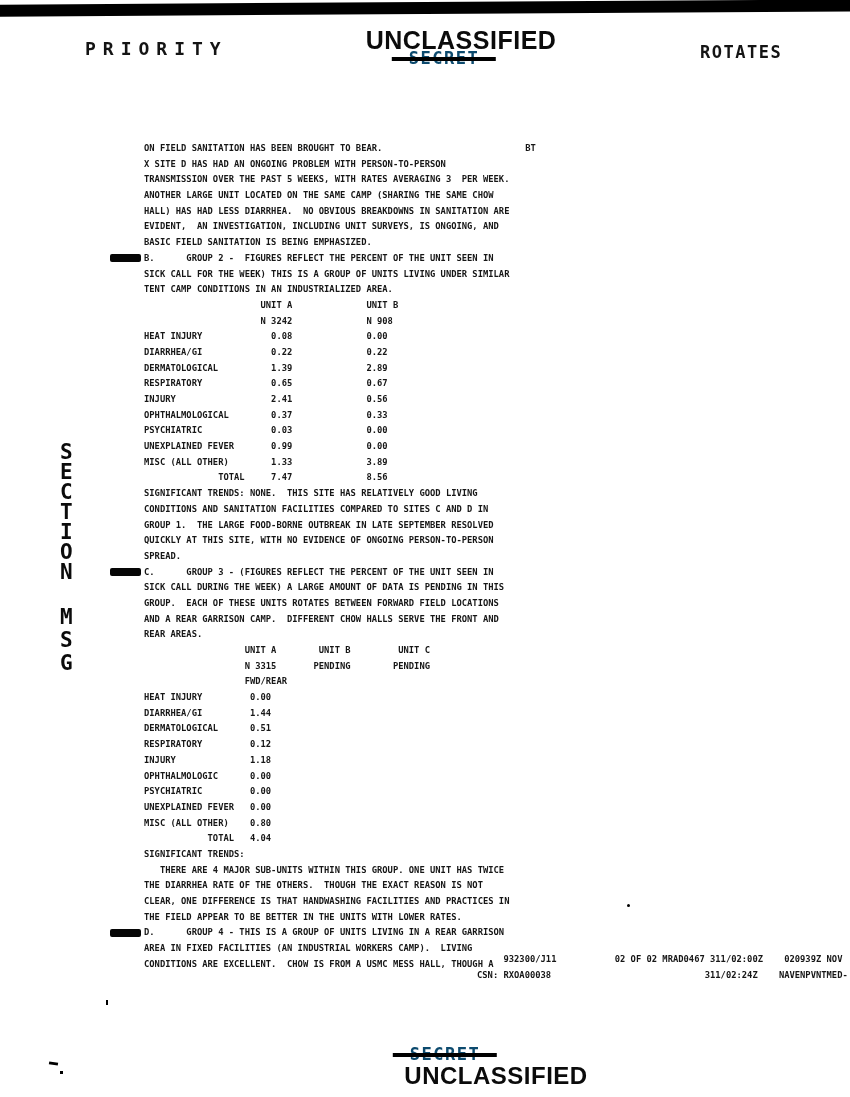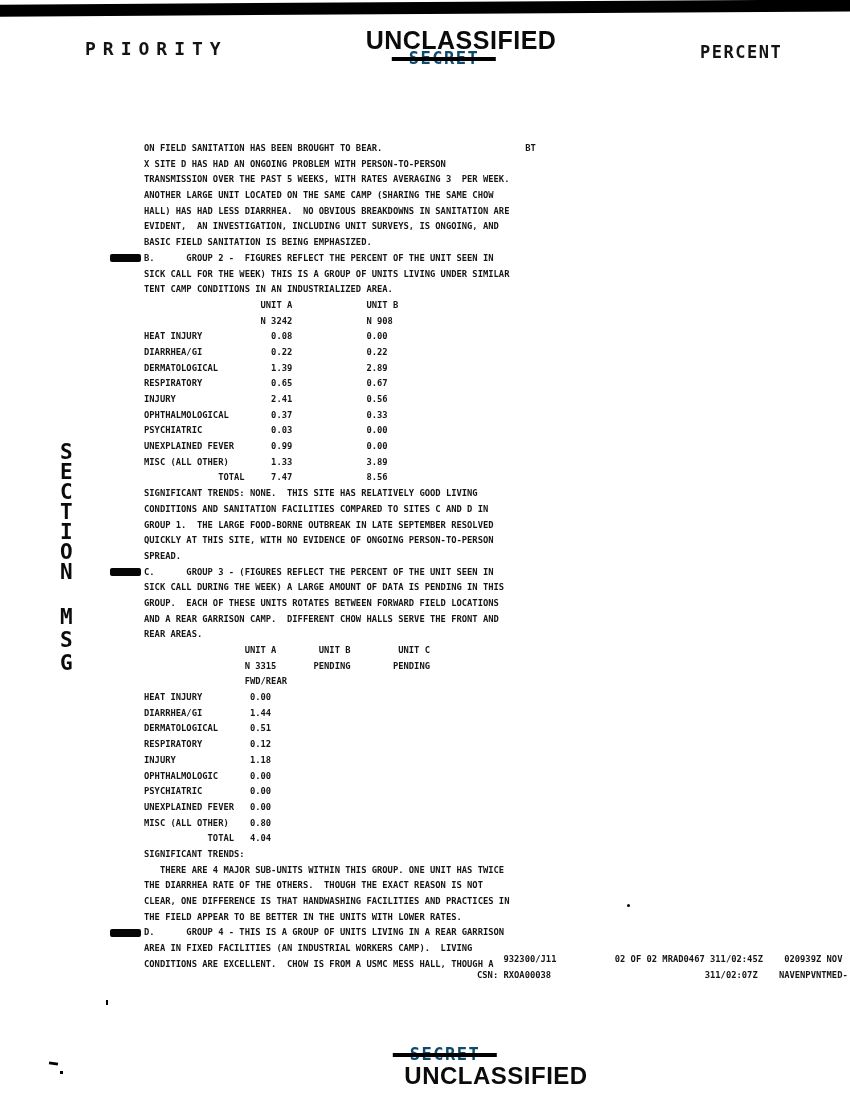--- a/index.html
+++ b/index.html
@@ -68,21 +68,21 @@
   <div class="topbar"></div>
 
   <div class="hdr-priority">PRIORITY</div>
 
   <div class="pos-top-unclass">UNCLASSIFIED</div>
 
   <div class="pos-top-secret">
     <span class="struck">SECRET</span>
   </div>
 
-  <div class="hdr-incoming">PERCENT</div>
+  <div class="hdr-incoming">ROTATES</div>
 
   <div class="vstack" id="section-stack">
       <div class="vchar">S</div>
       <div class="vchar">E</div>
       <div class="vchar">C</div>
       <div class="vchar">T</div>
       <div class="vchar">I</div>
       <div class="vchar">O</div>
       <div class="vchar">N</div>
     </div>
@@ -91,21 +91,21 @@
       <div class="vchar">S</div>
       <div class="vchar">G</div>
     </div>
 
   <div class="body-text"><div class="doc-line">ON FIELD SANITATION HAS BEEN BROUGHT TO BEAR.                           BT</div><div class="doc-line">X SITE D HAS HAD AN ONGOING PROBLEM WITH PERSON-TO-PERSON</div><div class="doc-line">TRANSMISSION OVER THE PAST 5 WEEKS, WITH RATES AVERAGING 3  PER WEEK.</div><div class="doc-line">ANOTHER LARGE UNIT LOCATED ON THE SAME CAMP (SHARING THE SAME CHOW</div><div class="doc-line">HALL) HAS HAD LESS DIARRHEA.  NO OBVIOUS BREAKDOWNS IN SANITATION ARE</div><div class="doc-line">EVIDENT,  AN INVESTIGATION, INCLUDING UNIT SURVEYS, IS ONGOING, AND</div><div class="doc-line">BASIC FIELD SANITATION IS BEING EMPHASIZED.</div><div class="doc-line">B.      GROUP 2 -  FIGURES REFLECT THE PERCENT OF THE UNIT SEEN IN</div><div class="doc-line">SICK CALL FOR THE WEEK) THIS IS A GROUP OF UNITS LIVING UNDER SIMILAR</div><div class="doc-line">TENT CAMP CONDITIONS IN AN INDUSTRIALIZED AREA.</div><div class="doc-line">                      UNIT A              UNIT B</div><div class="doc-line">                      N 3242              N 908</div><div class="doc-line">HEAT INJURY             0.08              0.00</div><div class="doc-line">DIARRHEA/GI             0.22              0.22</div><div class="doc-line">DERMATOLOGICAL          1.39              2.89</div><div class="doc-line">RESPIRATORY             0.65              0.67</div><div class="doc-line">INJURY                  2.41              0.56</div><div class="doc-line">OPHTHALMOLOGICAL        0.37              0.33</div><div class="doc-line">PSYCHIATRIC             0.03              0.00</div><div class="doc-line">UNEXPLAINED FEVER       0.99              0.00</div><div class="doc-line">MISC (ALL OTHER)        1.33              3.89</div><div class="doc-line">              TOTAL     7.47              8.56</div><div class="doc-line">SIGNIFICANT TRENDS: NONE.  THIS SITE HAS RELATIVELY GOOD LIVING</div><div class="doc-line">CONDITIONS AND SANITATION FACILITIES COMPARED TO SITES C AND D IN</div><div class="doc-line">GROUP 1.  THE LARGE FOOD-BORNE OUTBREAK IN LATE SEPTEMBER RESOLVED</div><div class="doc-line">QUICKLY AT THIS SITE, WITH NO EVIDENCE OF ONGOING PERSON-TO-PERSON</div><div class="doc-line">SPREAD.</div><div class="doc-line">C.      GROUP 3 - (FIGURES REFLECT THE PERCENT OF THE UNIT SEEN IN</div><div class="doc-line">SICK CALL DURING THE WEEK) A LARGE AMOUNT OF DATA IS PENDING IN THIS</div><div class="doc-line">GROUP.  EACH OF THESE UNITS ROTATES BETWEEN FORWARD FIELD LOCATIONS</div><div class="doc-line">AND A REAR GARRISON CAMP.  DIFFERENT CHOW HALLS SERVE THE FRONT AND</div><div class="doc-line">REAR AREAS.</div><div class="doc-line">                   UNIT A        UNIT B         UNIT C</div><div class="doc-line">                   N 3315       PENDING        PENDING</div><div class="doc-line">                   FWD/REAR</div><div class="doc-line">HEAT INJURY         0.00</div><div class="doc-line">DIARRHEA/GI         1.44</div><div class="doc-line">DERMATOLOGICAL      0.51</div><div class="doc-line">RESPIRATORY         0.12</div><div class="doc-line">INJURY              1.18</div><div class="doc-line">OPHTHALMOLOGIC      0.00</div><div class="doc-line">PSYCHIATRIC         0.00</div><div class="doc-line">UNEXPLAINED FEVER   0.00</div><div class="doc-line">MISC (ALL OTHER)    0.80</div><div class="doc-line">            TOTAL   4.04</div><div class="doc-line">SIGNIFICANT TRENDS:</div><div class="doc-line">   THERE ARE 4 MAJOR SUB-UNITS WITHIN THIS GROUP. ONE UNIT HAS TWICE</div><div class="doc-line">THE DIARRHEA RATE OF THE OTHERS.  THOUGH THE EXACT REASON IS NOT</div><div class="doc-line">CLEAR, ONE DIFFERENCE IS THAT HANDWASHING FACILITIES AND PRACTICES IN</div><div class="doc-line">THE FIELD APPEAR TO BE BETTER IN THE UNITS WITH LOWER RATES.</div><div class="doc-line">D.      GROUP 4 - THIS IS A GROUP OF UNITS LIVING IN A REAR GARRISON</div><div class="doc-line">AREA IN FIXED FACILITIES (AN INDUSTRIAL WORKERS CAMP).  LIVING</div><div class="doc-line">CONDITIONS ARE EXCELLENT.  CHOW IS FROM A USMC MESS HALL, THOUGH A</div></div>
 
   <div class="redaction r1"></div>
   <div class="redaction r2"></div>
   <div class="redaction r3"></div>
 
-  <div class="ref-block"><div class="doc-line">     932300/J11           02 OF 02 MRAD0467 311/02:45Z    020939Z NOV</div><div class="doc-line">CSN: RXOA00038                             311/02:07Z    NAVENPVNTMED-</div></div>
+  <div class="ref-block"><div class="doc-line">     932300/J11           02 OF 02 MRAD0467 311/02:00Z    020939Z NOV</div><div class="doc-line">CSN: RXOA00038                             311/02:24Z    NAVENPVNTMED-</div></div>
 
   <div class="pos-bot-secret">
     <span class="struck">SECRET</span>
   </div>
   <div class="pos-bot-unclass">UNCLASSIFIED</div>
 
   <div class="speck sp-a"></div>
   <div class="speck sp-b"></div>
   <div class="speck sp-c"></div>
   <div class="speck sp-d"></div>

